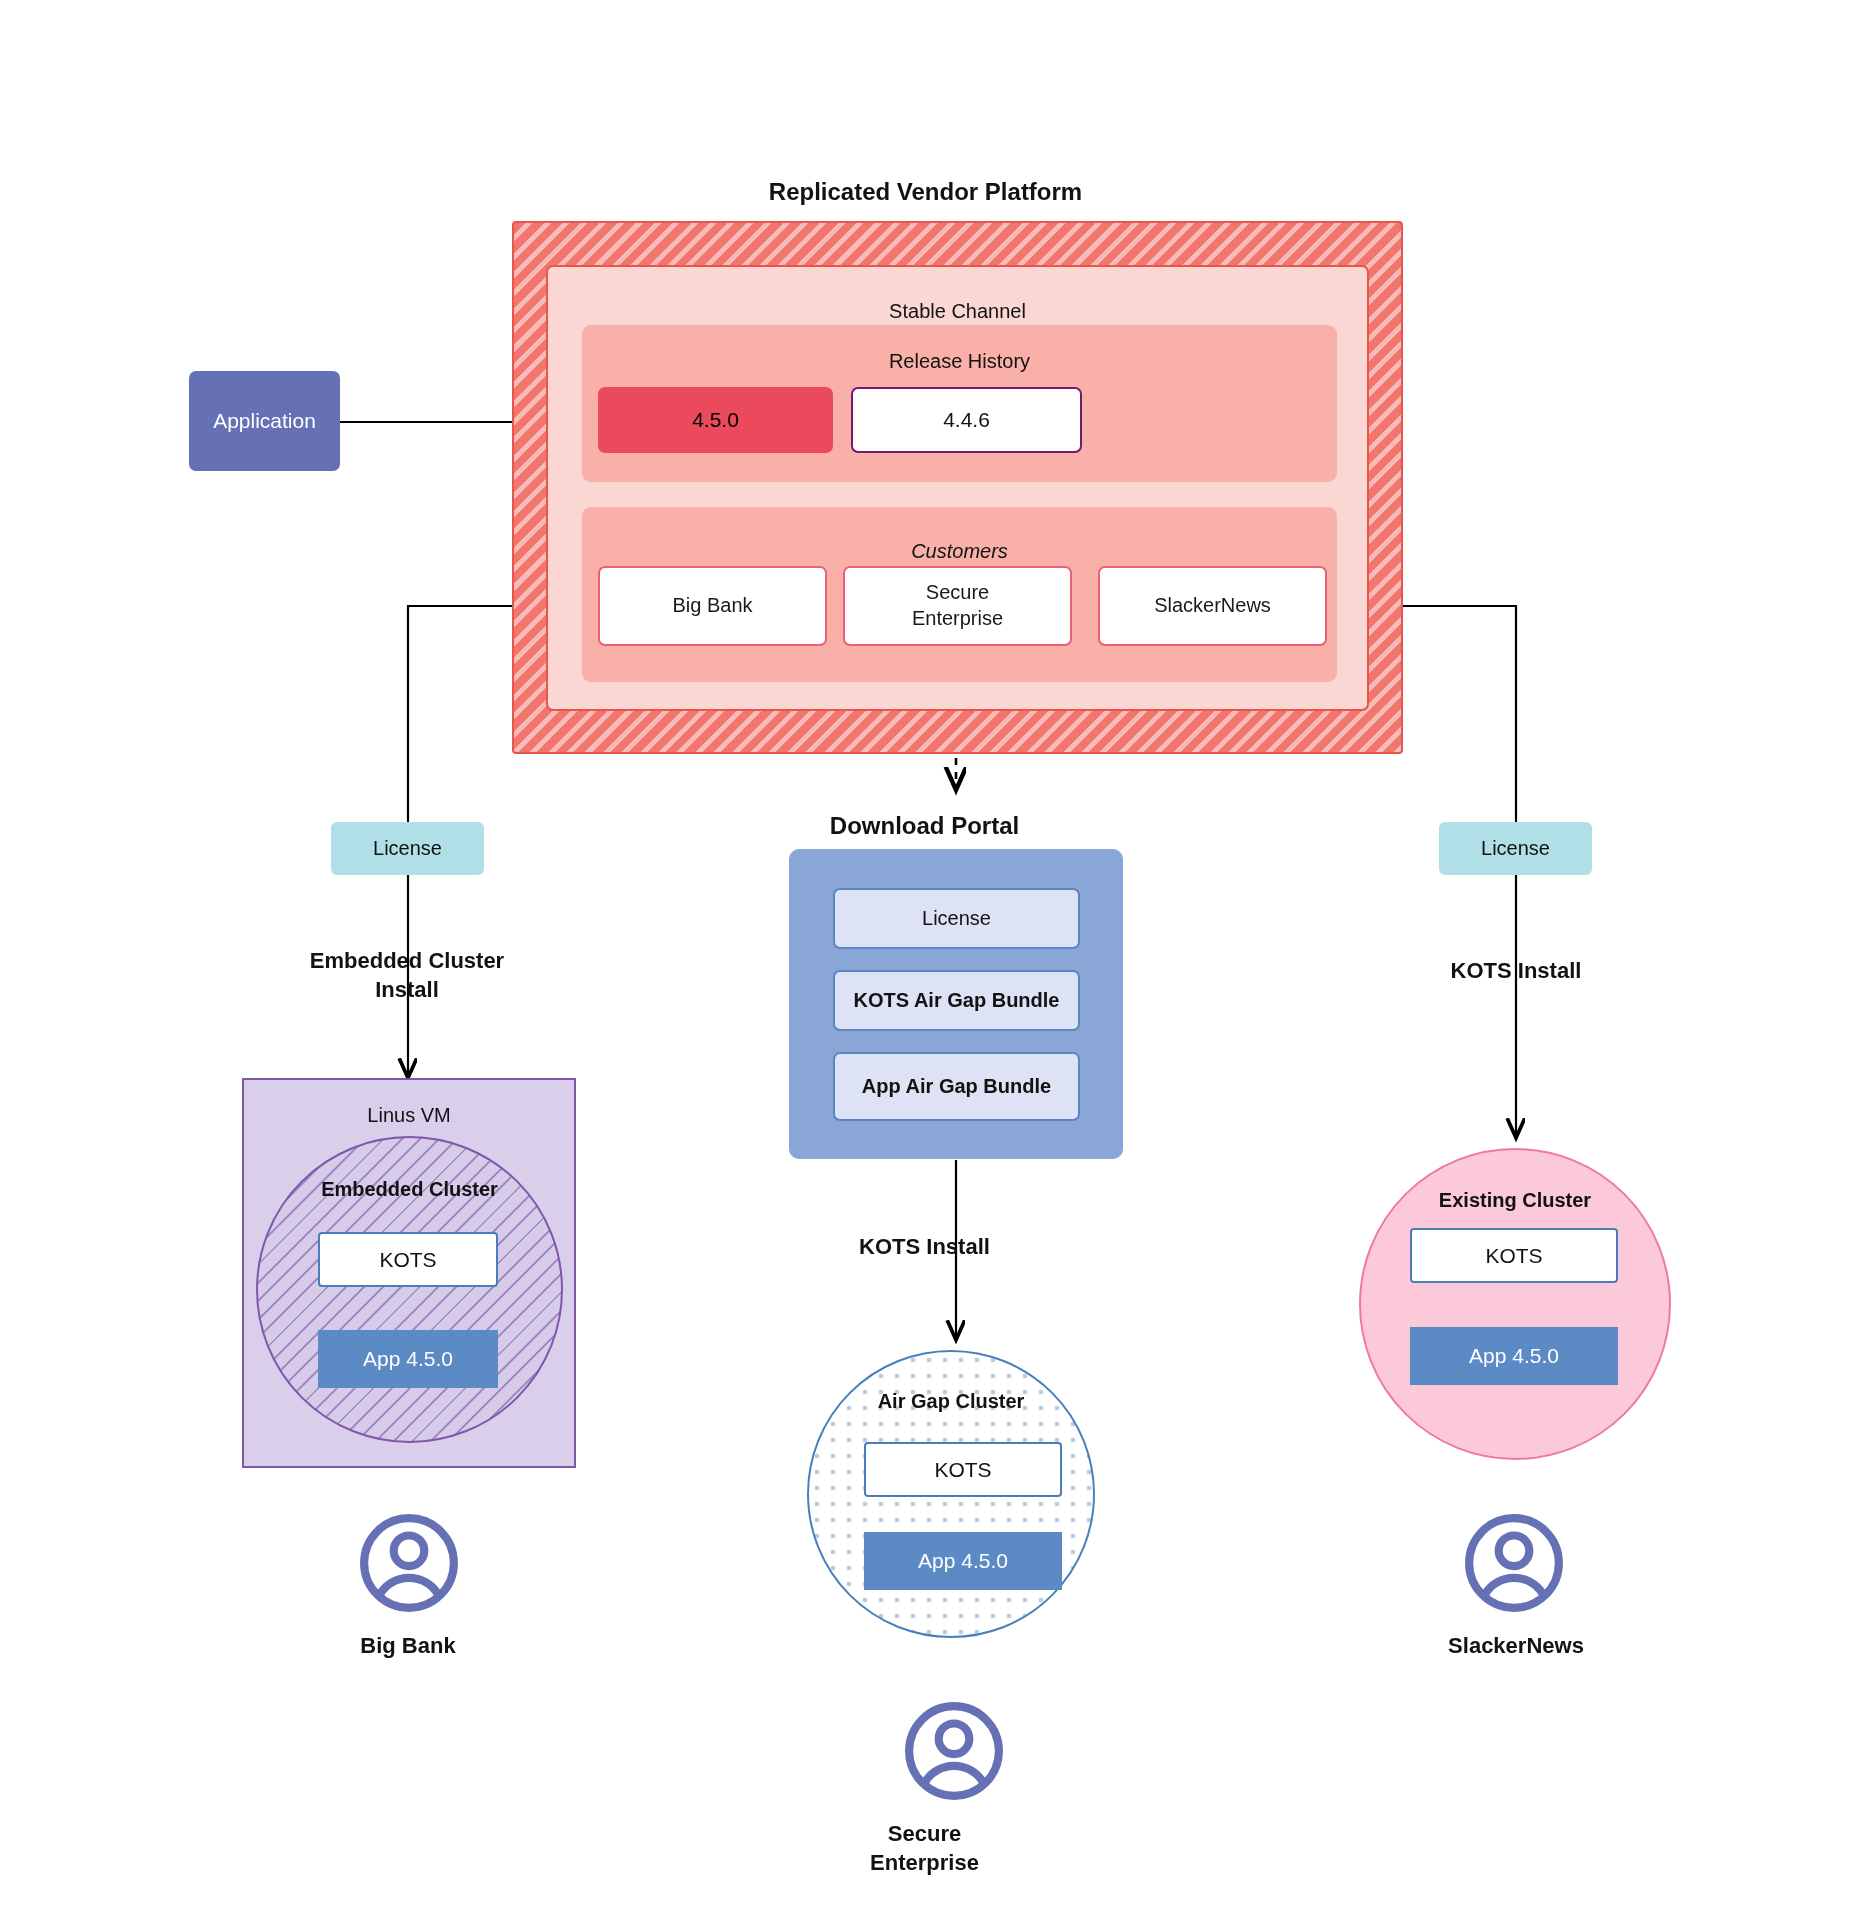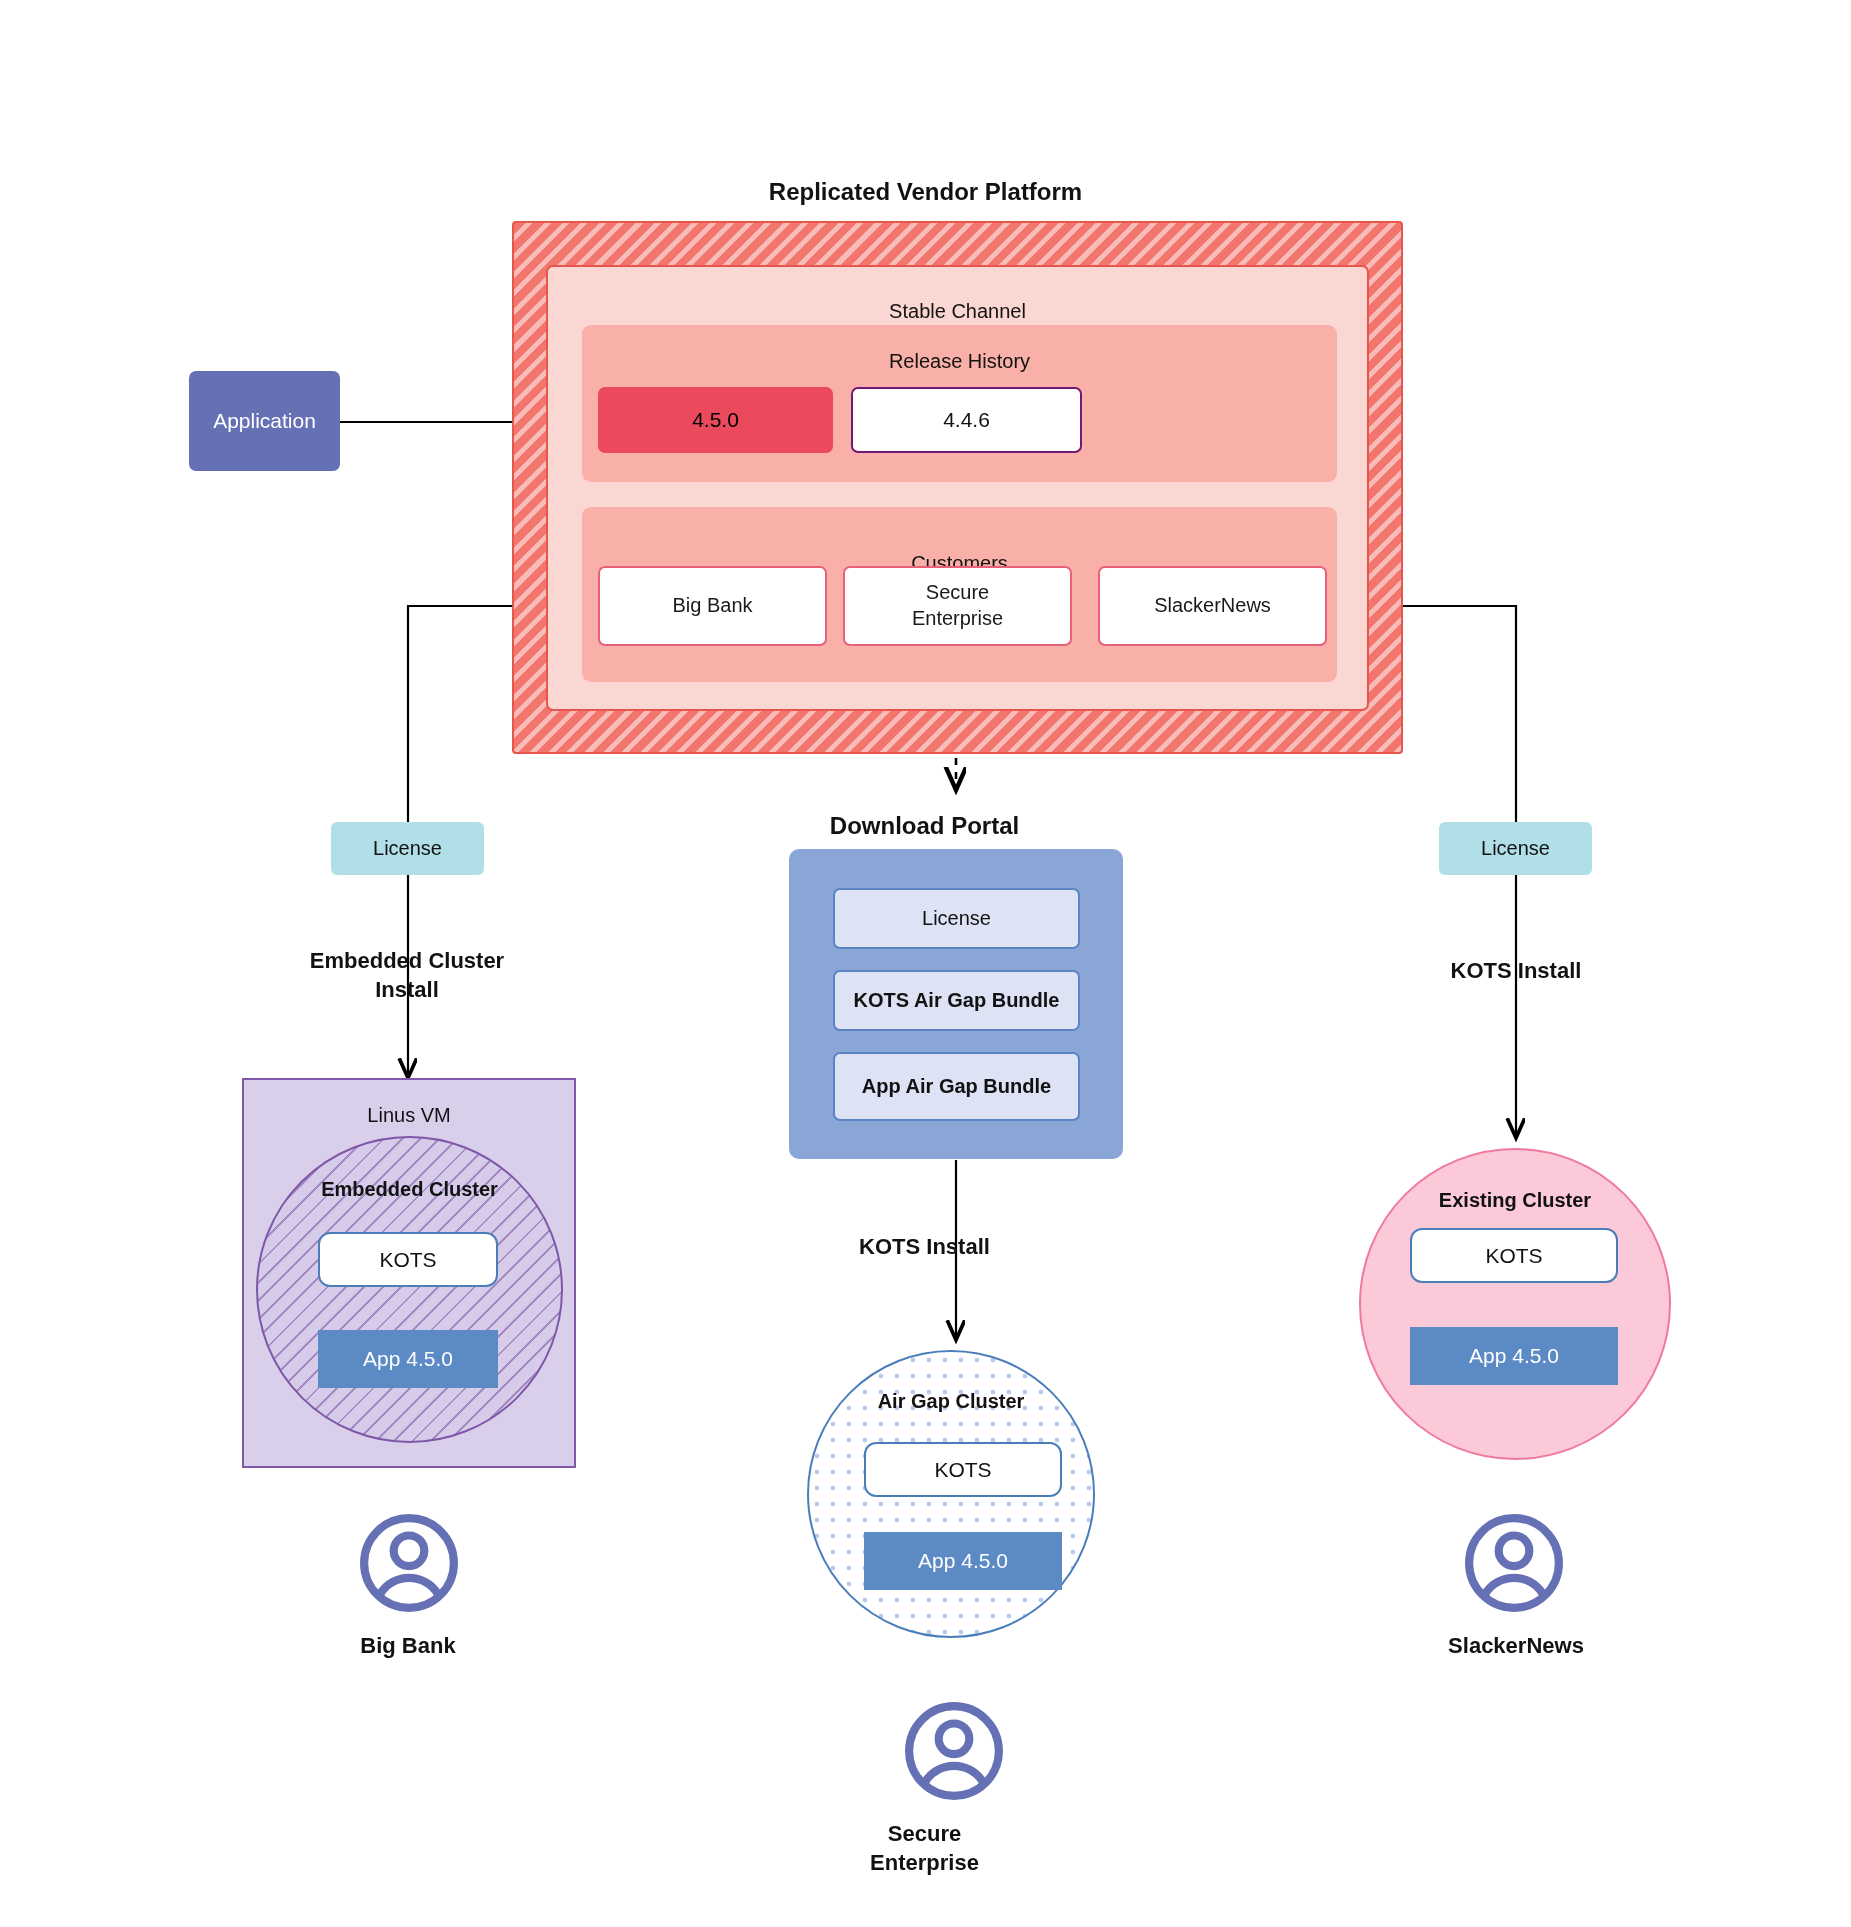--- a/index.html
+++ b/index.html
@@ -126,21 +126,21 @@
   }
   .cluster-title {
     position: absolute; width: 100%;
     text-align: center; font-size: 20px; font-weight: bold; color: #121212;
   }
   .cluster-title.thin { font-weight: normal; }
   .kots-box {
     position: absolute;
     background: #ffffff;
     border: 2px solid #4a7ebb;
-    border-radius: 12px;
+    border-radius: 4px;
     display: flex; align-items: center; justify-content: center;
     font-size: 21px; color: #121212;
   }
   .app-box {
     position: absolute;
     background: #5b8ac5;
     border: 2px solid #5b8ac5;
     border-radius: 0;
     display: flex; align-items: center; justify-content: center;
     font-size: 21px; color: #ffffff;
@@ -214,21 +214,21 @@
     <div class="panel-title" style="top:25px;">Release History</div>
   </div>
   <div class="release-box release-current" style="left:598px; top:387px; width:235px; height:66px;">
     <span>4.5.0</span>
   </div>
   <div class="release-box release-old" style="left:851px; top:387px; width:231px; height:66px;">
     <span>4.4.6</span>
   </div>
 
   <div class="panel" style="left:582px; top:507px; width:755px; height:175px;">
-    <div class="panel-title" style="top:45px;">Customers</div>
+    <div class="panel-title" style="top:33px;font-style:italic;">Customers</div>
   </div>
   <div class="customer-box" style="left:598px; top:566px; width:229px; height:80px;">
     <span>Big Bank</span>
   </div>
   <div class="customer-box" style="left:843px; top:566px; width:229px; height:80px;">
     <span>Secure
 Enterprise</span>
   </div>
   <div class="customer-box" style="left:1098px; top:566px; width:229px; height:80px;">
     <span>SlackerNews</span>

